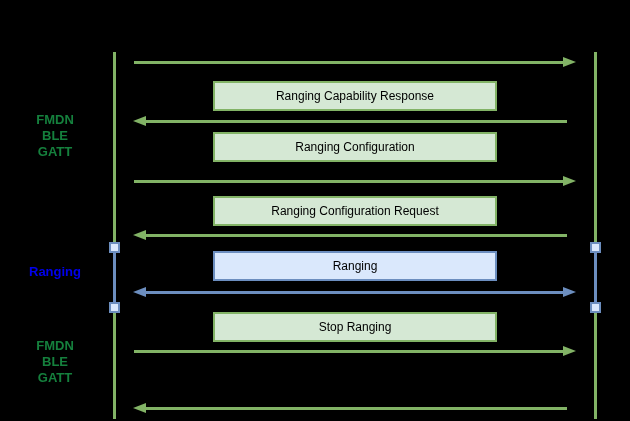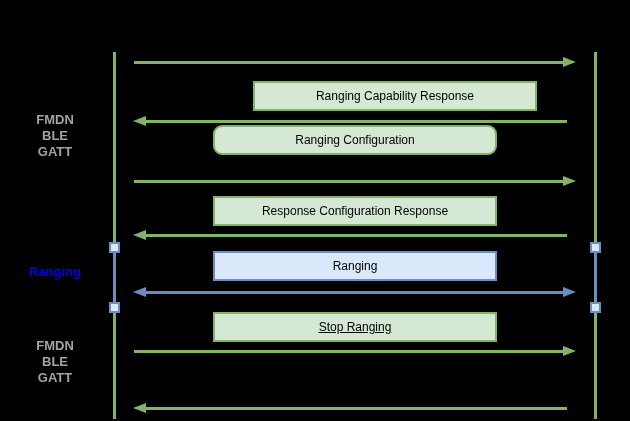--- a/index.html
+++ b/index.html
@@ -4,21 +4,21 @@
 <style>
   html,body{margin:0;padding:0;background:#000;}
   .canvas{
     position:relative;width:630px;height:421px;background:#000000;
     font-family:"Liberation Sans",sans-serif;overflow:hidden;
   }
   .phase{
     position:absolute;left:0;width:110px;text-align:center;
     font-weight:bold;font-size:13px;line-height:16px;
   }
-  .phase.green{color:#a3a3a3;}
+  .phase.green{color:#15803d;}
   .phase.blue{color:#0000ee;}
   .phase .line{display:block;}
   .lifeline{position:absolute;top:52px;height:367px;width:3px;background:#82b366;}
   .lifeline-blue-seg{position:absolute;top:246px;height:64px;width:3px;background:#6c8ebf;}
   .marker{
     position:absolute;width:7px;height:7px;
     background:#dae8fc;border:2px solid #6c8ebf;
   }
   .msg{
     position:absolute;left:213px;width:280px;height:26px;
@@ -65,25 +65,25 @@
   <div class="lifeline" style="left:113px;"></div>
   <div class="lifeline" style="left:594px;"></div>
   <div class="lifeline-blue-seg" style="left:113px;"></div>
   <div class="lifeline-blue-seg" style="left:594px;"></div>
 
   <div class="marker" style="left:109px;top:242px;"></div>
   <div class="marker" style="left:109px;top:302px;"></div>
   <div class="marker" style="left:590px;top:242px;"></div>
   <div class="marker" style="left:590px;top:302px;"></div>
 
-  <div class="msg" style="top:81px;margin-left:40px;">Ranging Capability Response</div>
-  <div class="msg" style="top:125px;border-radius:9px;">Ranging Configuration</div>
-  <div class="msg" style="top:196px;">Response Configuration Response</div>
+  <div class="msg" style="top:81px;">Ranging Capability Response</div>
+  <div class="msg" style="top:132px;">Ranging Configuration</div>
+  <div class="msg" style="top:196px;">Ranging Configuration Request</div>
   <div class="msg blue" style="top:251px;">Ranging</div>
-  <div class="msg" style="top:312px;text-decoration:underline;">Stop Ranging</div>
+  <div class="msg" style="top:312px;">Stop Ranging</div>
 
   <div class="arrow dir-right" style="left:134px;top:56px;width:442px;">
     <span class="shaft"></span>
     <span class="head head-right"></span>
   </div>
   <div class="arrow dir-left" style="left:133px;top:115px;width:434px;">
     <span class="shaft"></span>
     <span class="head head-left"></span>
   </div>
   <div class="arrow dir-right" style="left:134px;top:175px;width:442px;">

